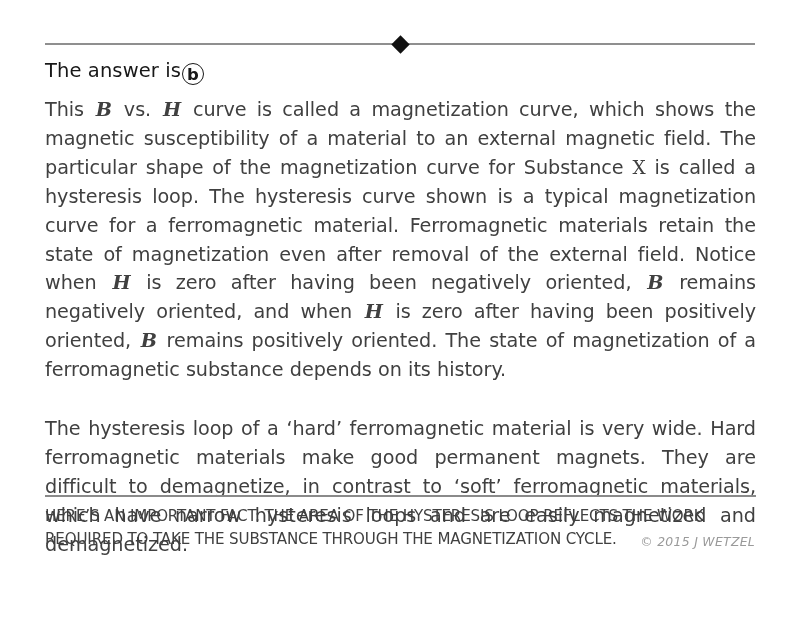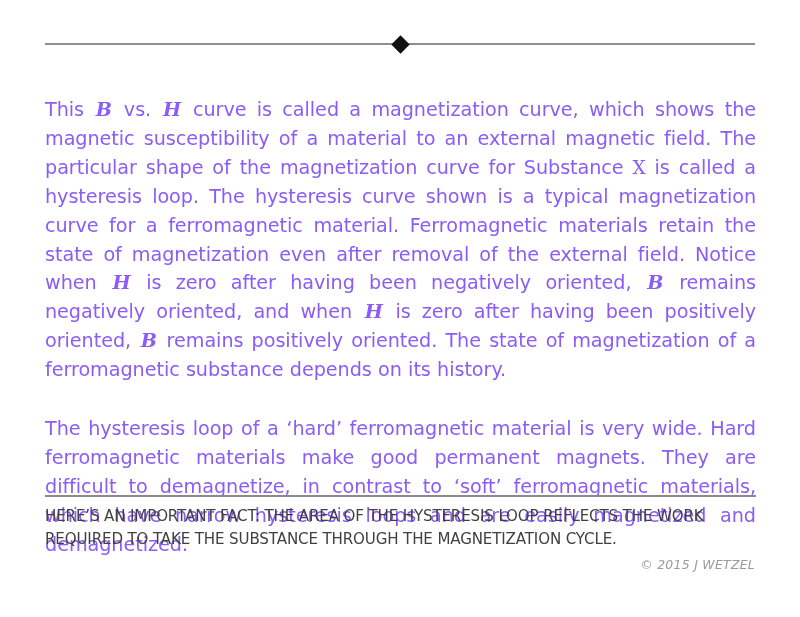--- a/index.html
+++ b/index.html
@@ -85,21 +85,21 @@
     width: 711px;
   }
   p.para {
     margin: 0;
     font-size: 19.2px;
     line-height: 28.9px;
     text-align: justify;
     text-justify: inter-word;
     letter-spacing: -0.05px;
     word-spacing: 0.2px;
-    color: #8b5cf6;
+    color: #404040;
   }
   p.para + p.para {
     margin-top: 30px;
   }
   .sym {
     font-family: "DejaVu Serif", "Liberation Serif", serif;
     font-weight: bold;
     font-style: italic;
     font-size: 19.2px;
     padding: 0 1.5px;
@@ -126,38 +126,41 @@
     top: 505px;
     width: 714px;
     font-size: 15.1px;
     line-height: 22.5px;
     letter-spacing: -0.15px;
     color: #404040;
   }
   .copyright {
     position: absolute;
     right: 45px;
-    top: 557px;
+    top: 534px;
     font-size: 12.4px;
     font-style: italic;
     letter-spacing: 0.3px;
     color: #9a9a9a;
     text-align: right;
   }
 </style>
 </head>
 <body>
 
 <div class="page">
 
   <div class="top-rule-wrap">
     <div class="top-rule"></div>
     <div class="diamond"></div>
   </div>
 
+  <div class="answer-line">
+    <span class="answer-text">The answer is</span><span class="answer-badge">b</span>
+  </div>
 
   <div class="body-block">
 
     <p class="para"><span>This </span><span class="sym">B</span><span> vs. </span><span class="sym">H</span><span> curve is called a magnetization curve, which shows the magnetic susceptibility of a material to an external magnetic field.  The particular shape of the magnetization curve for Substance </span><span class="romanX">X</span><span> is called a hysteresis loop.  The hysteresis curve shown is a typical magnetization curve for a ferromagnetic material. Ferromagnetic materials retain the state of magnetization even after removal of the external field.  Notice when </span><span class="sym">H</span><span> is zero after having been negatively oriented, </span><span class="sym">B</span><span> remains negatively oriented, and when </span><span class="sym">H</span><span> is zero after having been positively oriented, </span><span class="sym">B</span><span> remains positively oriented.  The state of magnetization of a ferromagnetic substance depends on its history.</span></p>
 
     <p class="para">The hysteresis loop of a ‘hard’ ferromagnetic material is very wide.  Hard ferromagnetic materials make good permanent magnets.  They are difficult to demagnetize, in contrast to ‘soft’ ferromagnetic materials, which have narrow hysteresis loops and are easily magnetized and demagnetized.</p>
 
   </div>
 
   <div class="footer-rule"></div>

